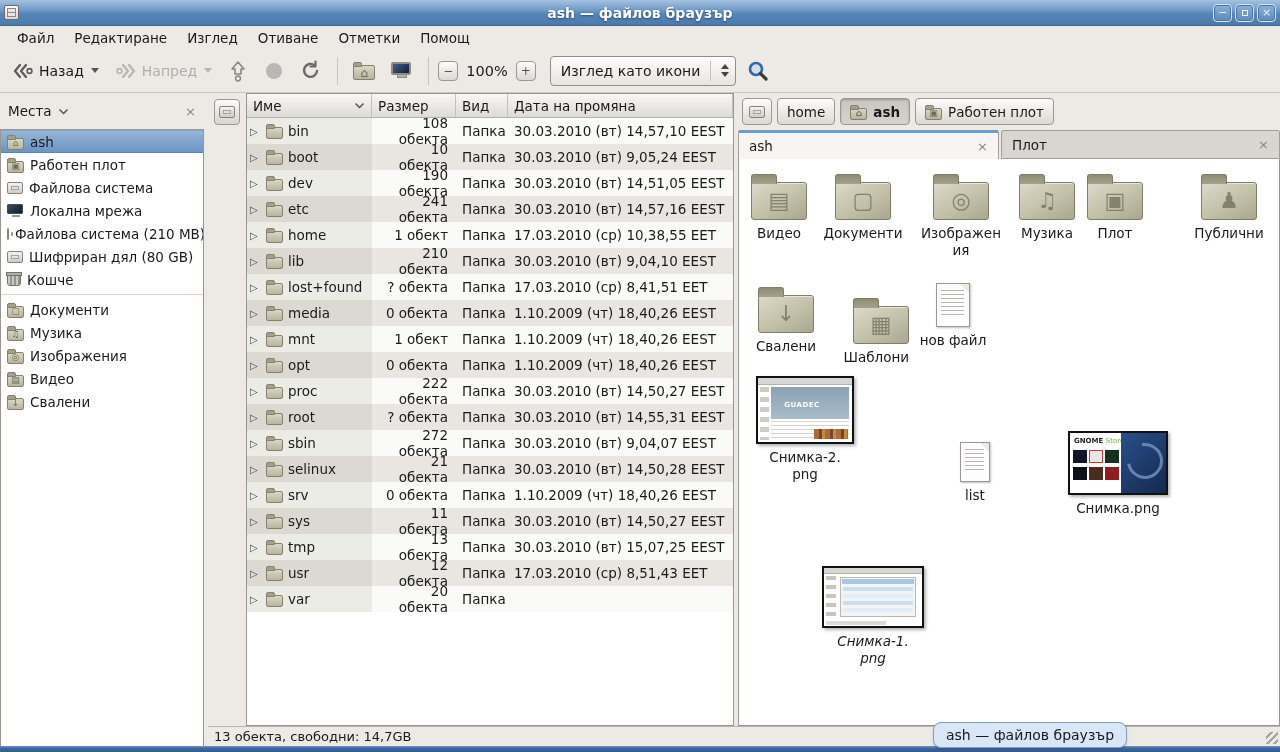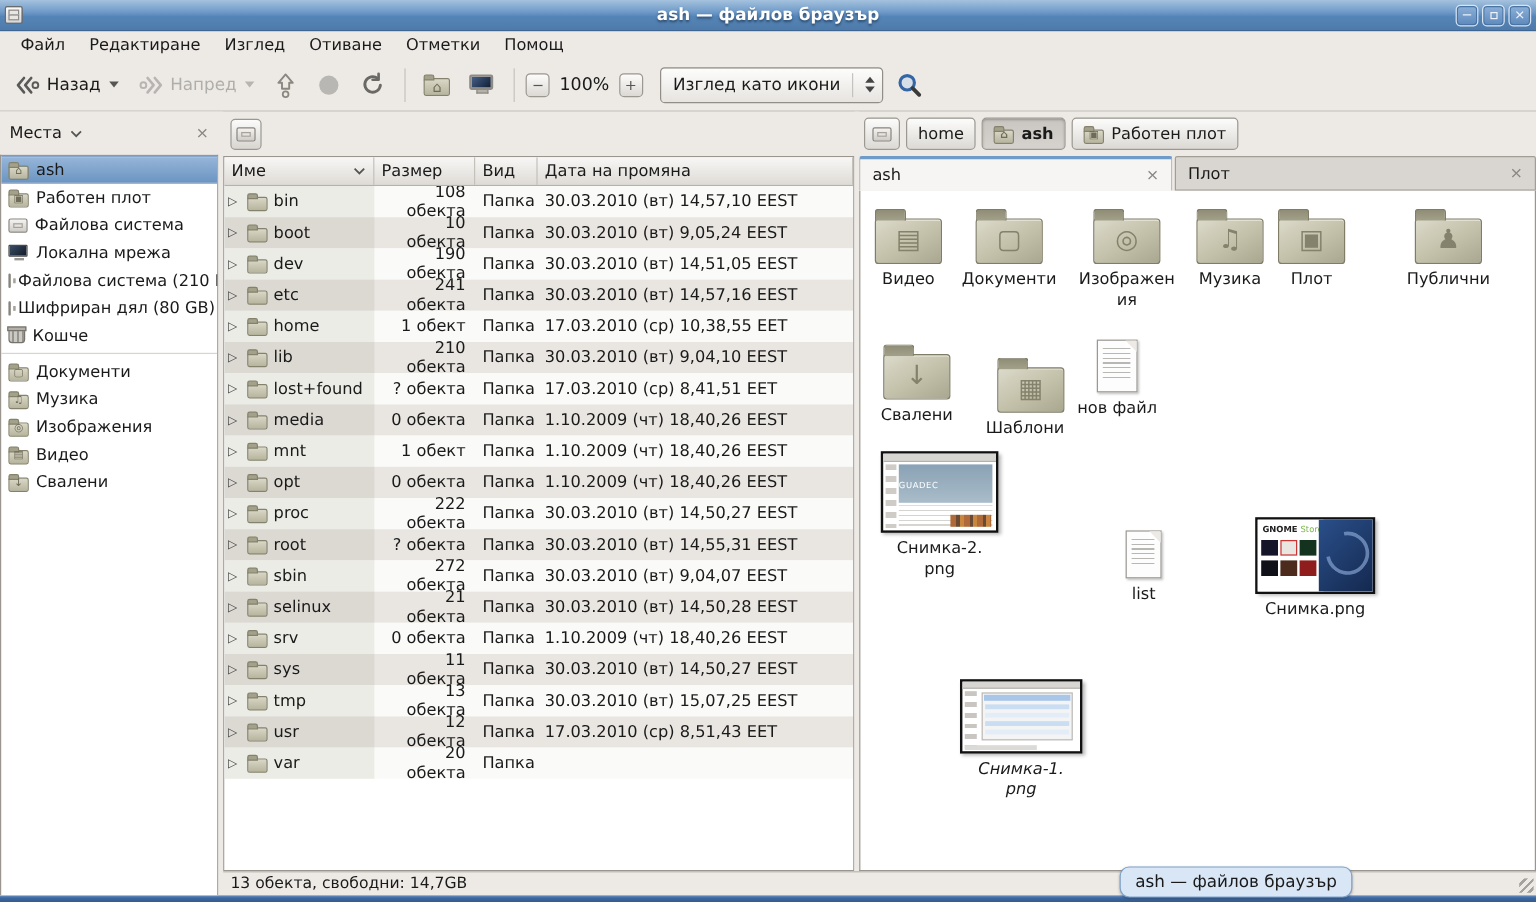--- a/index.html
+++ b/index.html
@@ -56,33 +56,33 @@
   .i-trash::before { content:""; position:absolute; top:-3px; left:-2px; right:-2px; height:2px; background:#b3b0aa; border:1px solid #76736d; }
   .i-computer { width:22px; height:18px; position:relative; }
   .i-computer .scr { width:20px; height:13px; border:2px solid #8e8b85; background:linear-gradient(135deg,#46608a,#101d33); border-radius:2px; }
   .i-computer .std { width:10px; height:3px; background:#b5b2ac; margin:0 auto; border:1px solid #8e8b85; border-top:none; }
 
   
   .main { display:flex; height:653px; }
   .vsplit { width:4px; background:#edeae6; }
 
   
-  .sidebar { width:182px; display:flex; flex-direction:column; background:#edeae6; }
+  .sidebar { width:204px; display:flex; flex-direction:column; background:#edeae6; }
   .sb-head { height:36px; display:flex; align-items:center; padding:0 8px; gap:6px; }
   .sb-title { font-size:13.5px; }
   .sb-close, .tab-close { color:#8a8782; font-size:13px; line-height:1; }
   .sb-close { margin-left:auto; }
   .sb-list { flex:1; background:#fff; border:1px solid #9a968f; border-bottom:none; overflow:hidden; }
   .sb-item { height:23px; display:flex; align-items:center; gap:6px; padding:0 6px; font-size:13.5px; white-space:nowrap; }
   .sb-item.sel { background:linear-gradient(#96b5d8,#6c95c3); border-top:1px solid #86a6cb; border-bottom:1px solid #5d86b3; }
   .sb-sep { border-top:1px solid #d8d5d0; margin:3px 0; }
   .chev-svg { display:block; }
 
   
-  .midpane { width:526px; display:flex; flex-direction:column; }
+  .midpane { width:526px; display:flex; flex-direction:row; }
   .pane-top { height:37px; display:flex; align-items:center; padding:0 6px; gap:4px; }
   .mini-btn { width:26px; height:26px; border:1px solid #9b9892; border-radius:4px; background:linear-gradient(#fbfbfa,#d8d5d0);
     display:flex; align-items:center; justify-content:center; }
   .listview { flex:1; border:1px solid #9a968f; background:#fff; display:flex; flex-direction:column; overflow:hidden; }
   .lv-head { display:flex; height:24px; background:linear-gradient(#f8f7f5,#dedbd6); border-bottom:1px solid #b5b2ac; flex:none; }
   .lv-head .col { display:flex; align-items:center; padding:0 6px; border-right:1px solid #c4c1bb; font-size:13.5px; }
   .lv-body { flex:1; overflow:hidden; background:#fff; }
   .c-name { width:125px; } .c-size { width:84px; justify-content:flex-end; text-align:right; }
   .c-type { width:52px; } .c-date { flex:1;text-align:right; }
   .lv-row { display:flex; height:26px; align-items:stretch; background:#fafaf8; font-size:13.5px; }
@@ -120,21 +120,21 @@
   .tfile::before { content:""; position:absolute; top:0; right:0; border-style:solid; border-width:0 9px 9px 0; border-color:#c9c6c1 #edeae6 #fff #fdfdfd; }
   .tfile::after { content:""; position:absolute; left:4px; right:5px; top:6px; bottom:8px;
     background:repeating-linear-gradient(#b9b7b3 0 1px,transparent 1px 4px); }
   .tfile.small { width:30px; height:40px; }
 
   .thumb { border:2px solid #111; background:#fff; position:relative; overflow:hidden; box-shadow:2px 2px 3px rgba(0,0,0,0.3); }
   .t2 { width:98px; height:68px; }
   .t2 .bar { position:absolute; top:0; left:0; right:0; height:7px; background:#d8d6d2; border-bottom:1px solid #b5b2ac; }
   .t2 .side { position:absolute; top:9px; left:2px; width:9px; bottom:2px; background:repeating-linear-gradient(#cfccc7 0 5px,#fff 5px 10px); }
   .t2 .hero { position:absolute; top:9px; left:13px; right:3px; height:32px; background:linear-gradient(#8aa2b5,#a9bcc9); }
-  .t2 .hero-txt { position:absolute; top:14px; left:0; right:16px; color:#fff; font-size:7px; font-weight:normal; letter-spacing:0.5px; }
+  .t2 .hero-txt { position:absolute; top:14px; left:0; right:16px; text-align:center; color:#fff; font-size:7px; font-weight:bold; letter-spacing:0.5px; }
   .t2 .body { position:absolute; top:43px; left:13px; right:3px; bottom:2px;
     background:repeating-linear-gradient(#d6d4d0 0 1px,#fff 1px 4px); }
   .t2 .shots { position:absolute; right:4px; bottom:3px; width:34px; height:10px;
     background:repeating-linear-gradient(90deg,#b06a3a 0 5px,#6b4a33 5px 8px,#c8863f 8px 11px); }
   .t1 { width:102px; height:62px; }
   .t1 .bar { position:absolute; top:0; left:0; right:0; height:6px; background:#d8d6d2; border-bottom:1px solid #b5b2ac; }
   .t1 .side { position:absolute; top:8px; left:2px; width:10px; bottom:2px; background:repeating-linear-gradient(#c9c6c1 0 4px,#fff 4px 9px); }
   .t1 .panel { position:absolute; top:9px; left:16px; right:6px; height:40px; background:#f4f4f4; border:1px solid #bcb9b4; }
   .t1 .ph { position:absolute; top:1px; left:1px; right:1px; height:5px; background:#a8c6e8; }
   .t1 .prow { position:absolute; left:2px; right:2px; height:4px; background:#c9ddf3; }

